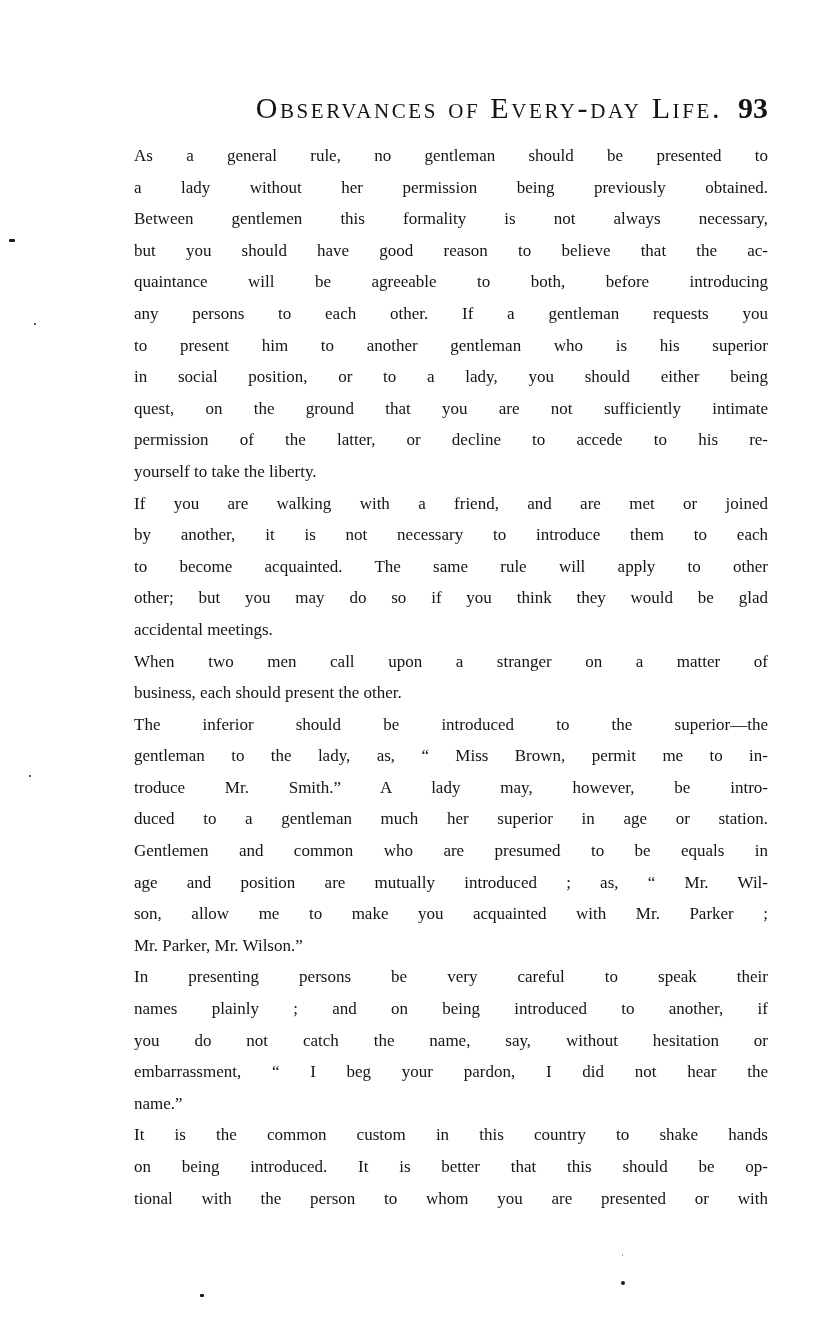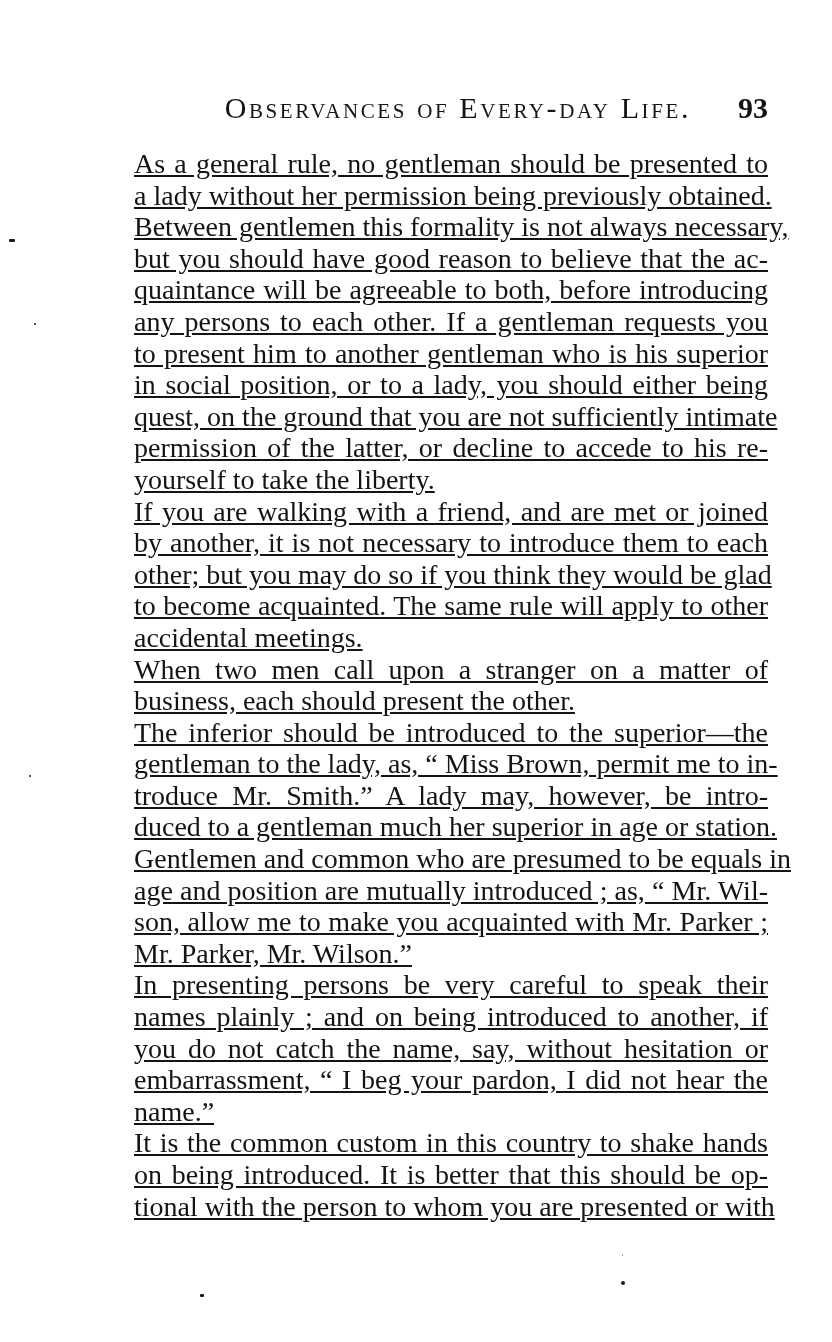--- a/index.html
+++ b/index.html
@@ -22,37 +22,35 @@
       width: 660px;
     }
     .running-header {
       display: flex;
       justify-content: flex-end;
       align-items: center;
       font-variant: small-caps;
       font-size: 30px;
       letter-spacing: 2.6px;
       line-height: 40px;
-      margin-bottom: 20px;
+      margin-bottom: 12px;
       white-space: nowrap;
-      gap: 31px;
     }
     .running-header .title {
       margin-right: 16px;
     }
     .running-header .page-number {
       font-weight: bold;
       letter-spacing: 0;
     }
     .body-text {
-      font-size: 28px;
+      font-size: 17px;
       line-height: 31.6px;
       text-align: justify;
       text-align-last: left;
-      text-decoration: underline;
     }
     .body-text p {
       margin: 0;
       text-indent: 26px;
     }
     .line {
       display: block;
       text-align: justify;
       text-align-last: justify;
       white-space: nowrap;
@@ -86,22 +84,22 @@
       <span class="line">to present him to another gentleman who is his superior</span>
       <span class="line">in social position, or to a lady, you should either being</span>
       <span class="line">quest, on the ground that you are not sufficiently intimate</span>
       <span class="line">permission of the latter, or decline to accede to his re-</span>
       <span class="line last">yourself to take the liberty.</span>
     </p>
 
     <p>
       <span class="line">If you are walking with a friend, and are met or joined</span>
       <span class="line">by another, it is not necessary to introduce them to each</span>
+      <span class="line">to become acquainted.  The same rule will apply to other</span>
       <span class="line">other; but you may do so if you think they would be glad</span>
-      <span class="line">to become acquainted.  The same rule will apply to other</span>
       <span class="line last">accidental meetings.</span>
     </p>
 
     <p>
       <span class="line">When two men call upon a stranger on a matter of</span>
       <span class="line last">business, each should present the other.</span>
     </p>
 
     <p>
       <span class="line">The inferior should be introduced to the superior—the</span>

